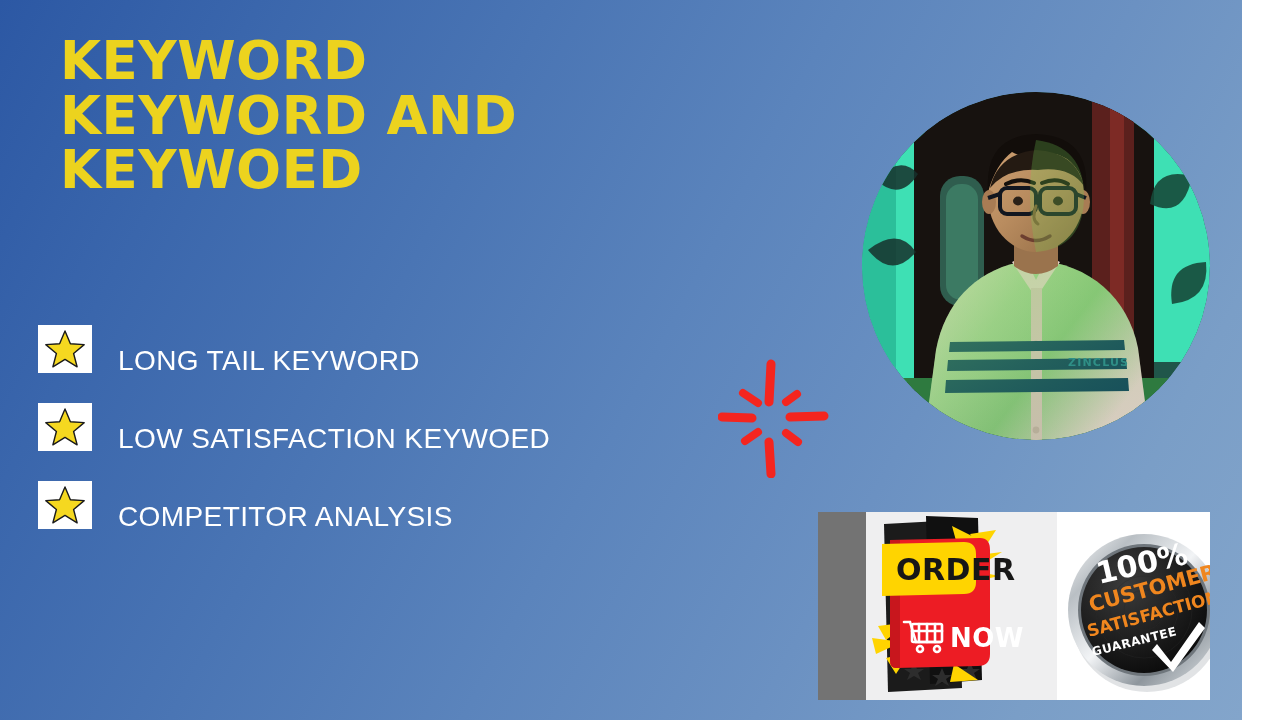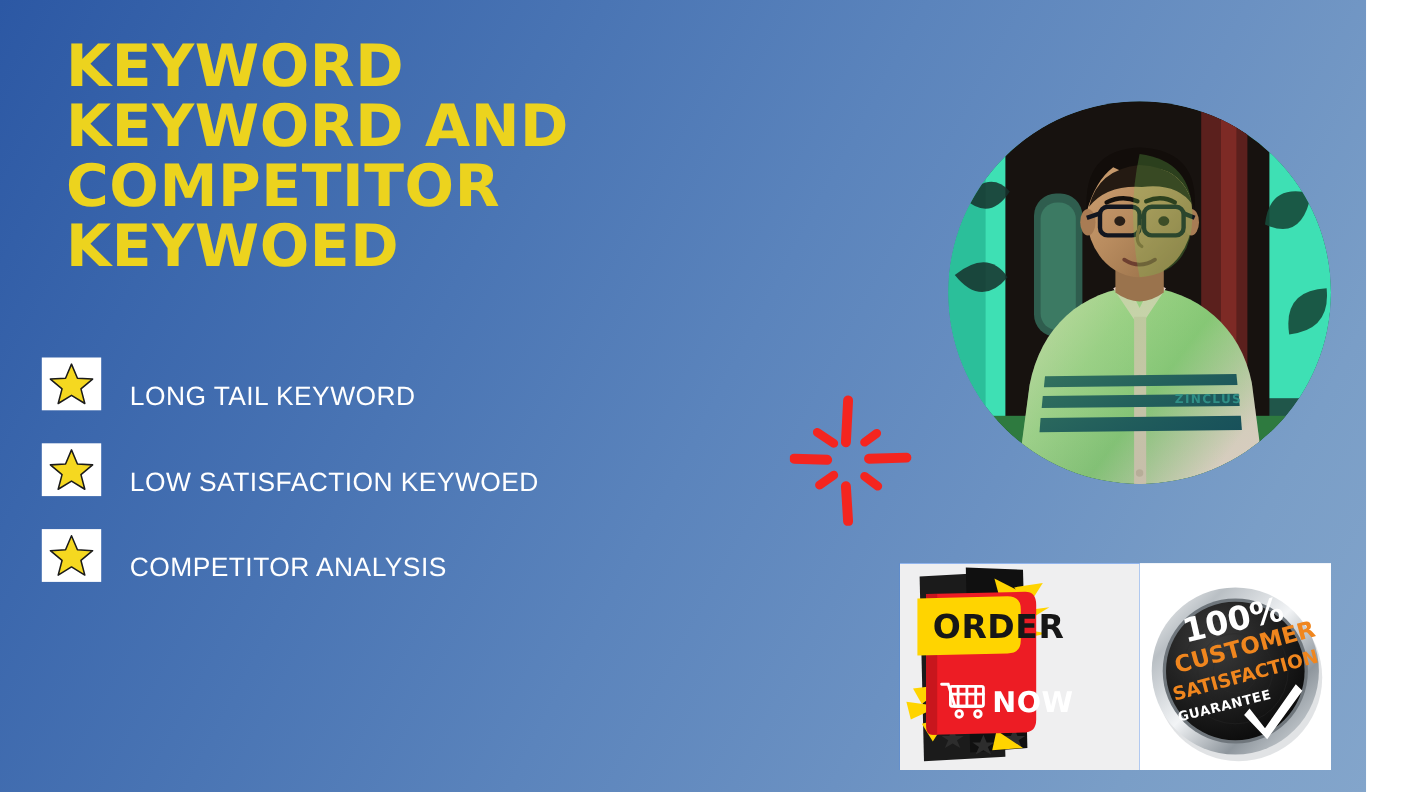--- a/index.html
+++ b/index.html
@@ -80,21 +80,21 @@
     display: flex;
     align-items: center;
     justify-content: center;
     flex: 0 0 auto;
   }
   .star-box svg { display: block; }
   .feature-label {
     margin-left: 26px;
     color: #ffffff;
     font-family: "Liberation Sans", sans-serif;
-    font-size: 24px;
+    font-size: 28px;
     font-weight: 400;
     letter-spacing: 0.4px;
     white-space: nowrap;
     margin-top: 24px;
   }
 
   
   .sparkle {
     position: absolute;
     left: 718px;
@@ -121,22 +121,23 @@
     left: 818px;
     top: 512px;
     width: 392px;
     height: 188px;
     display: flex;
   }
   .promo-order {
     position: relative;
     width: 218px;
     height: 188px;
-    background: #3b82f6;
-    overflow: hidden;
+    background: #737373;
+    overflow: hidden;
+    padding-left: 48px;
   }
   .promo-badge {
     position: relative;
     width: 174px;
     height: 188px;
     background: #ffffff;
     overflow: hidden;
   }
   .promo-order svg, .promo-badge svg { display: block; }
 </style>
@@ -144,21 +145,20 @@
 <body>
 
 <div id="poster">
 
   <div class="bg-panel"></div>
   <div class="bg-right-white"></div>
 
   <div class="headline">
     <span class="hl-line">KEYWORD</span>
     <span class="hl-line">KEYWORD AND</span>
-    <span class="hl-line">COMPETITOR</span>
     <span class="hl-line">KEYWOED</span>
   </div>
 
   <div class="features">
 
     <div class="feature-row">
       <span class="star-box">
         <svg width="42" height="40" viewBox="0 0 42 40" aria-hidden="true">
           <polygon points="21,2 26.4,14.8 40.2,15.6 29.6,24.5 33.1,37.8 21,30.4 8.9,37.8 12.4,24.5 1.8,15.6 15.6,14.8" fill="#f5d820" stroke="#1b1b1b" stroke-width="1.4" stroke-linejoin="round"></polygon>
         </svg>

